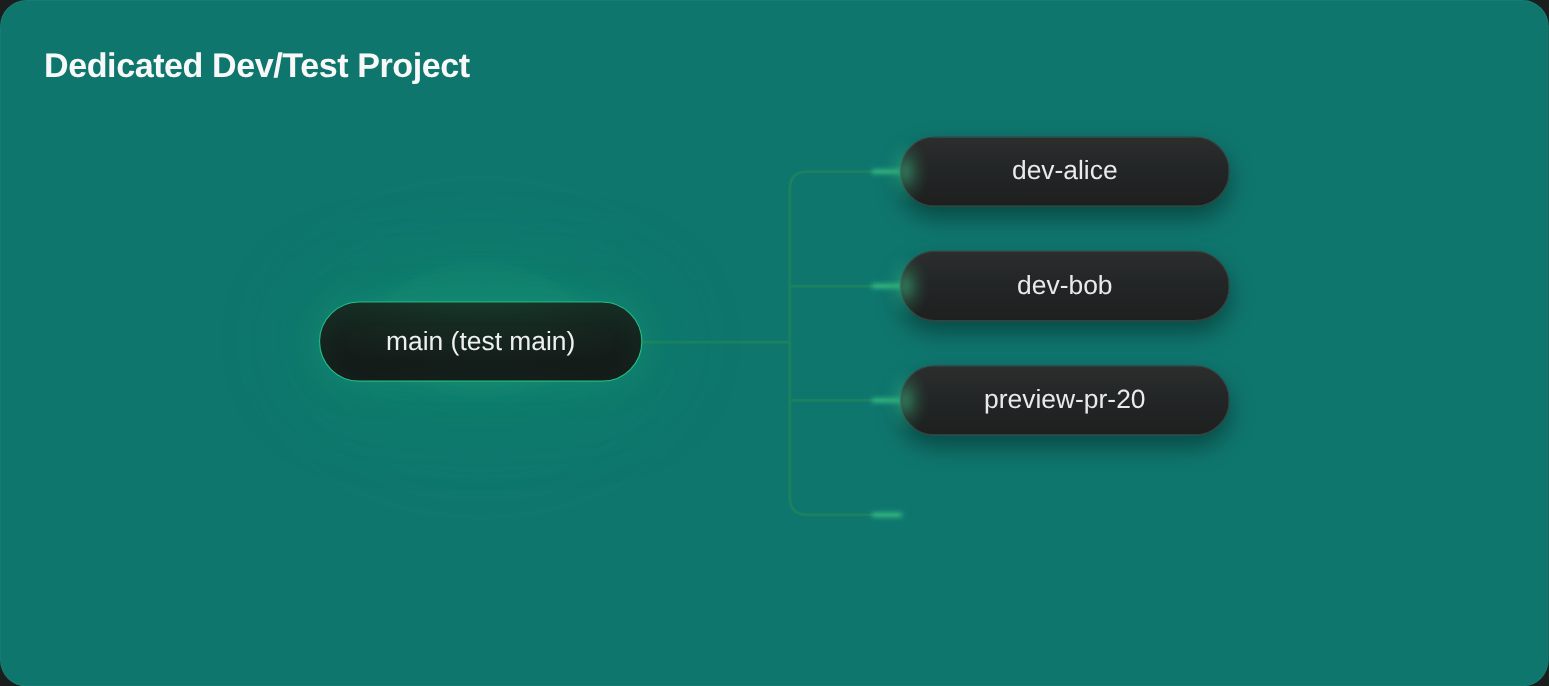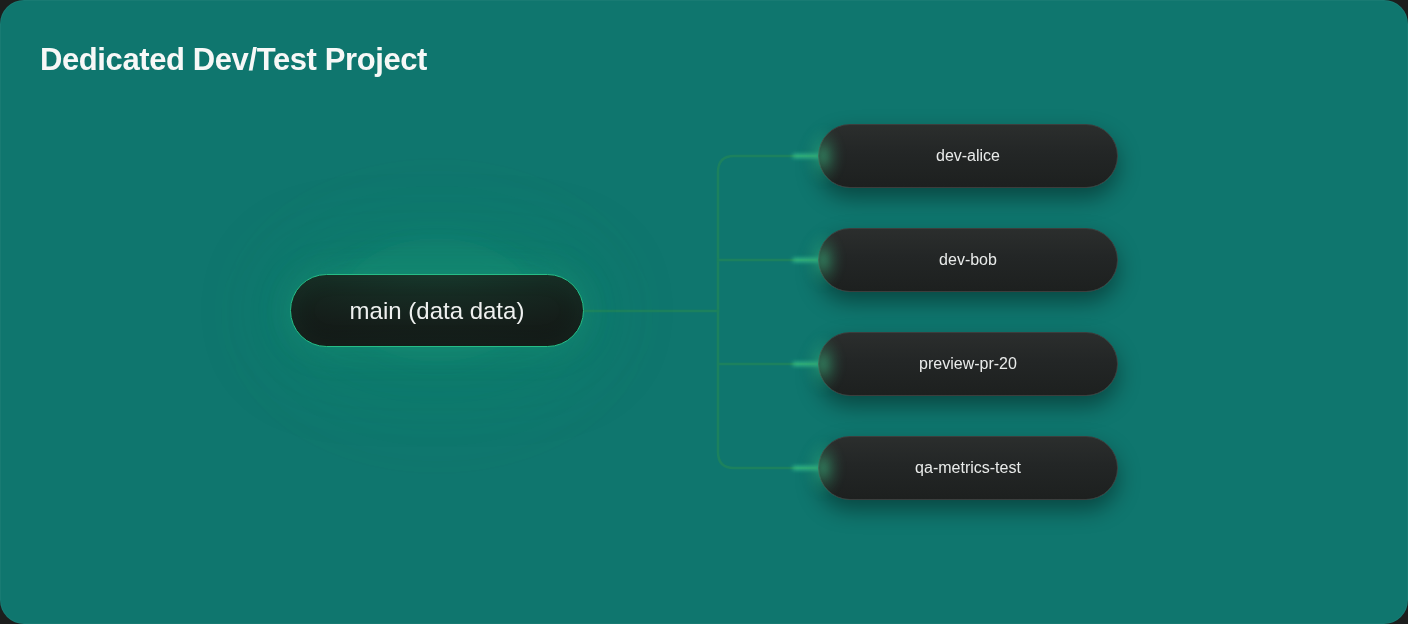--- a/index.html
+++ b/index.html
@@ -65,21 +65,21 @@
   .branch-node {
     left: 818px;
     width: 300px;
     height: 64px;
     border-radius: 32px;
     border: 1px solid #3b3e3d;
     background: linear-gradient(180deg, #2b2e2d 0%, #232626 45%, #1d201f 100%);
     box-shadow: 0 10px 22px rgba(0,0,0,0.40);
   }
   .branch-node .node-label {
-    font-size: 16px;
+    font-size: 24px;
     color: #e9ebea;
   }
   .node-label {
     white-space: nowrap;
     pointer-events: none;
   }
   .edge-glow {
     position: absolute;
     left: -16px;
     top: 50%;
@@ -125,36 +125,32 @@
 
     <g stroke="#3fd695" stroke-width="3" stroke-linecap="round" filter="url(#tipBlur)">
       <line x1="794" y1="156" x2="819" y2="156"></line>
       <line x1="794" y1="260" x2="819" y2="260"></line>
       <line x1="794" y1="364" x2="819" y2="364"></line>
       <line x1="794" y1="468" x2="819" y2="468"></line>
     </g>
   </svg>
 
   <div class="node root-node">
-    <span class="node-label">main (data data)</span>
+    <span class="node-label">main (test main)</span>
   </div>
 
   <div class="node branch-node" style="top:124px">
     <span class="edge-glow"></span>
     <span class="node-label">dev-alice</span>
   </div>
 
   <div class="node branch-node" style="top:228px">
     <span class="edge-glow"></span>
     <span class="node-label">dev-bob</span>
   </div>
 
   <div class="node branch-node" style="top:332px">
     <span class="edge-glow"></span>
     <span class="node-label">preview-pr-20</span>
   </div>
 
-  <div class="node branch-node" style="top:436px">
-    <span class="edge-glow"></span>
-    <span class="node-label">qa-metrics-test</span>
-  </div>
 
 </div>
 
 </body></html>

